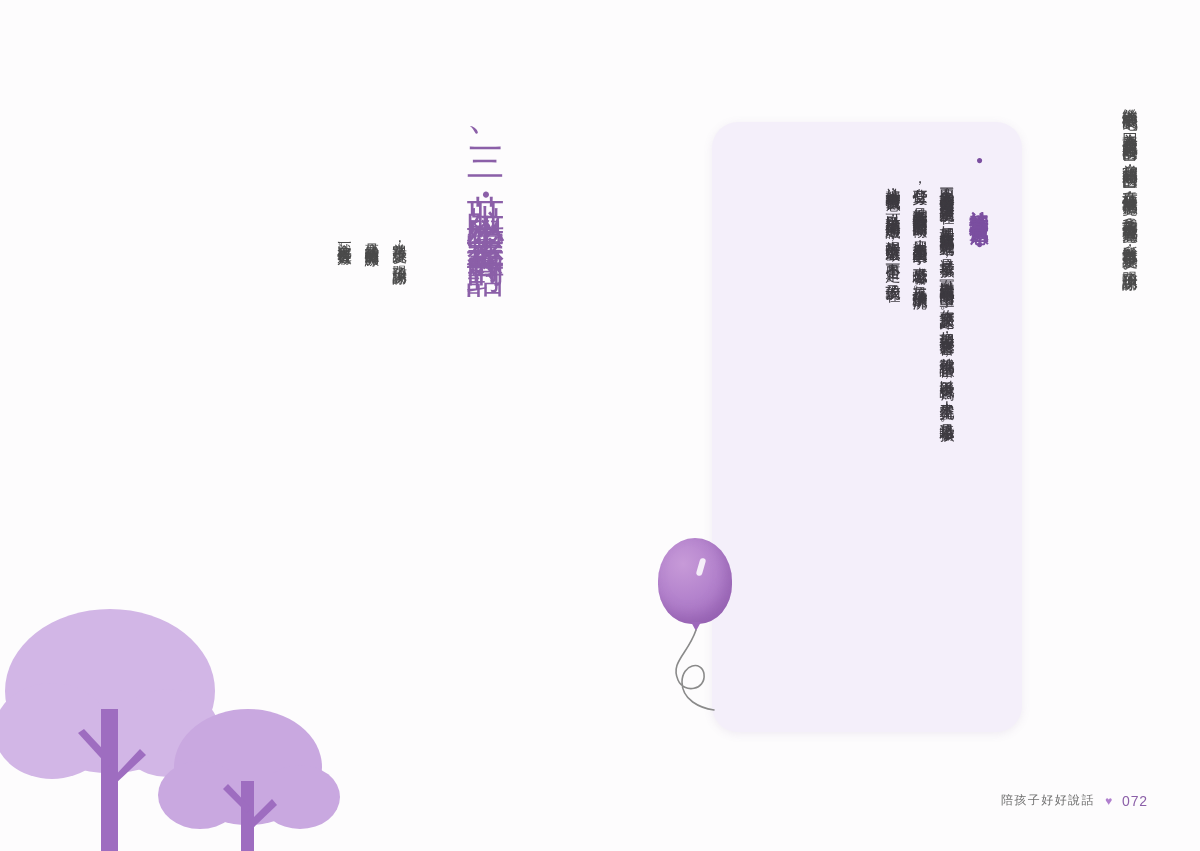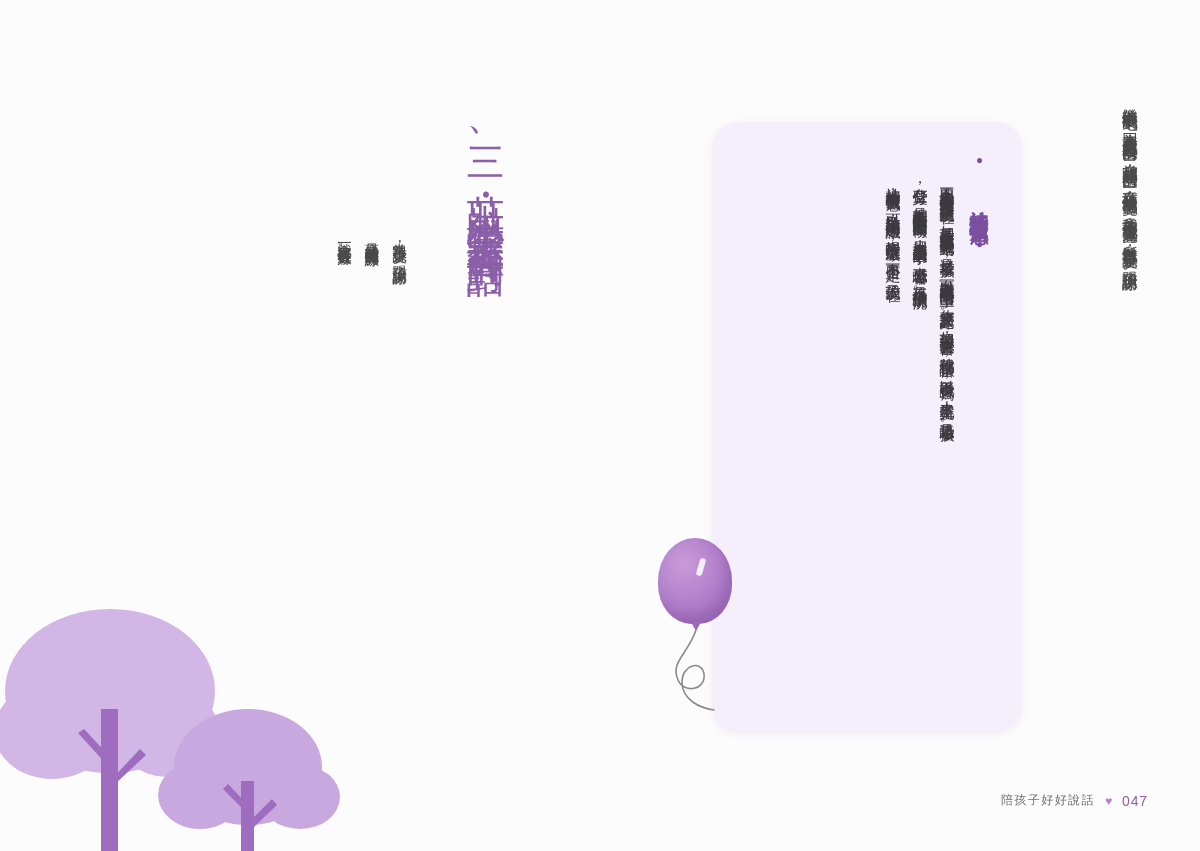--- a/index.html
+++ b/index.html
@@ -234,16 +234,16 @@
       <ellipse cx="300" cy="216" rx="40" ry="32" fill="#c9a8e0"></ellipse>
       <rect x="241" y="200" width="13" height="70" fill="#9e6dc0"></rect>
       <path d="M247 232 L 223 208 L 228 203 L 251 227 Z" fill="#9e6dc0"></path>
       <path d="M248 242 L 272 218 L 277 224 L 252 248 Z" fill="#9e6dc0"></path>
     </g>
   </svg>
 
   <div class="footer">
     <span class="f-title">陪孩子好好說話</span>
     <span class="f-heart">♥</span>
-    <span class="f-page">047</span>
+    <span class="f-page">072</span>
   </div>
 
 </div>
 
 </body></html>

